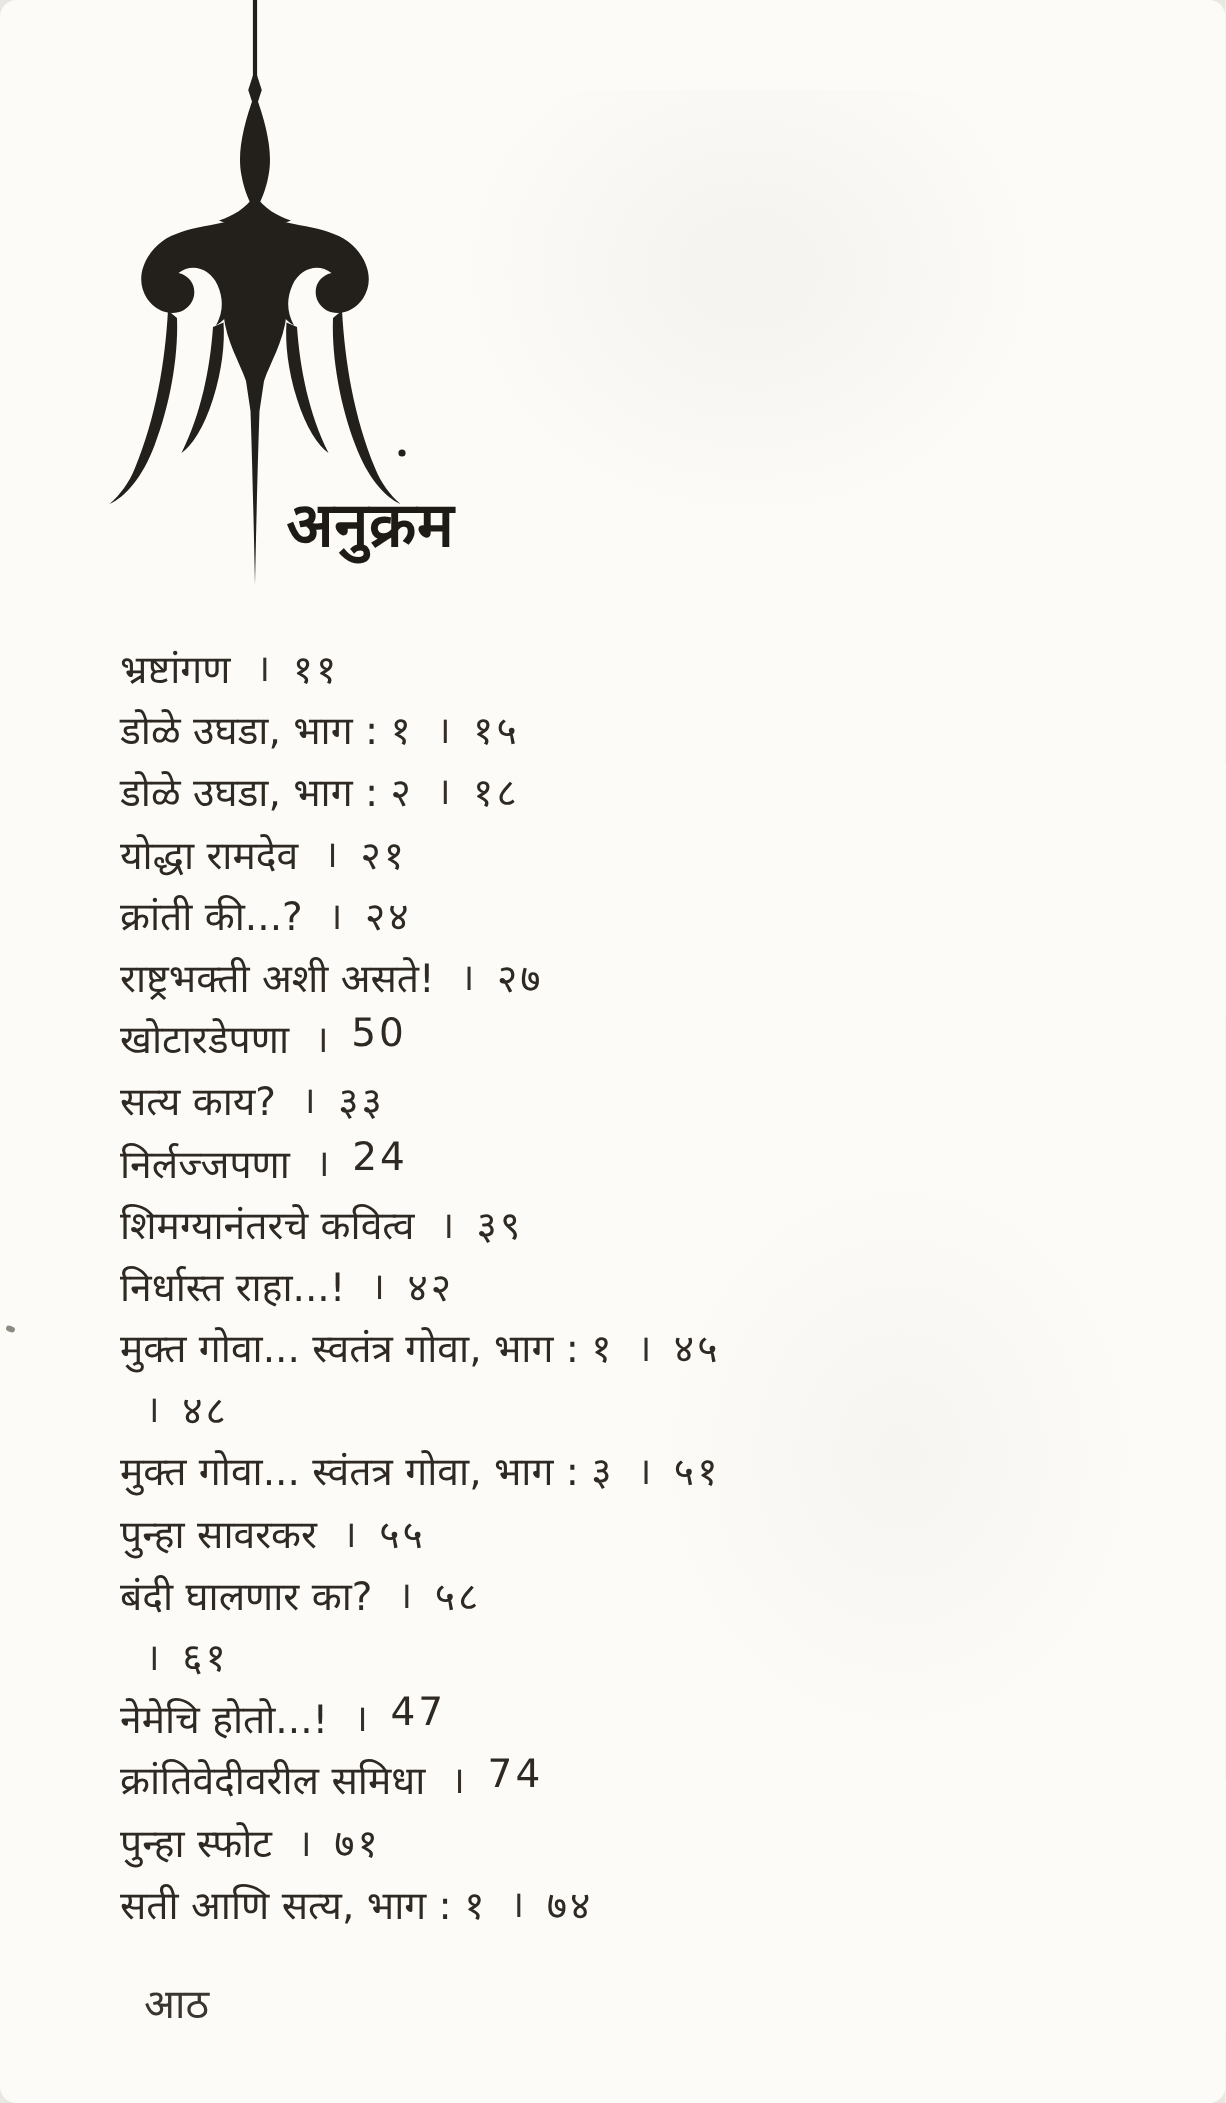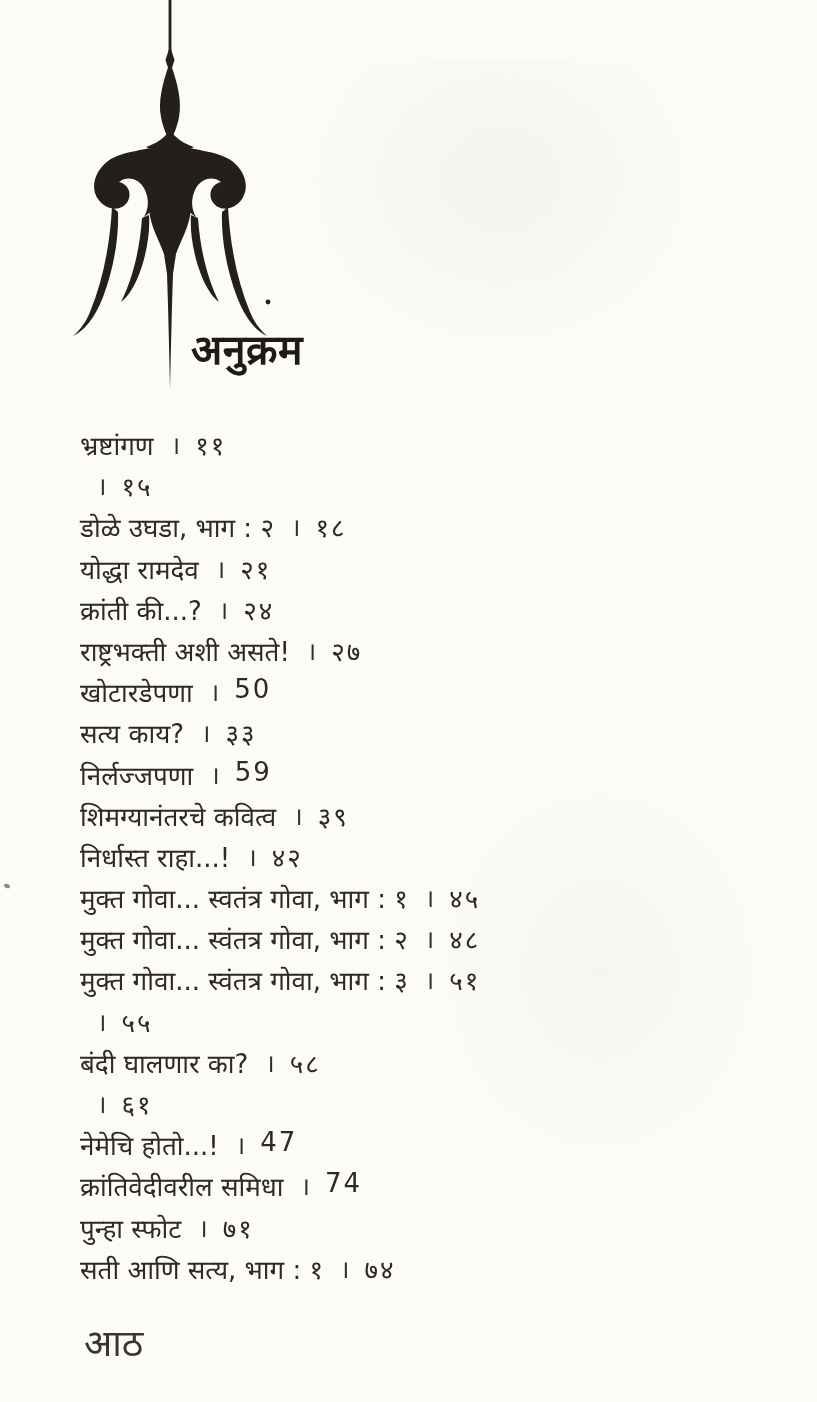--- a/index.html
+++ b/index.html
@@ -7,20 +7,21 @@
     width: 817px; height: 1402px;
     background: #e9e7e2;
     font-family: "DejaVu Sans", sans-serif;
   }
   .page {
     position: relative;
     width: 817px; height: 1402px;
     background: #fcfbf7;
     overflow: hidden;
     color: #2b2620;
+    border-radius: 11px;
   }
   
   .scan-shade-1 {
     position: absolute; left: 290px; top: 60px; width: 420px; height: 300px;
     background: radial-gradient(ellipse at 50% 40%, rgba(120,115,105,0.06), rgba(120,115,105,0.0) 70%);
     pointer-events: none;
   }
   .scan-shade-2 {
     position: absolute; left: 420px; top: 760px; width: 360px; height: 420px;
     background: radial-gradient(ellipse at 50% 50%, rgba(120,115,105,0.045), rgba(120,115,105,0.0) 70%);
@@ -54,22 +55,22 @@
   }
   .toc-row .sep {
     margin: 0 15px 0 17px;
     color: #332e27;
     font-size: 25px;
   }
   .toc-row .pg {
     letter-spacing: 2px;
   }
   .page-footer {
-    position: absolute; left: 84px; top: 1316px;
-    font-size: 37px; color: #3a362f;
+    position: absolute; left: 96px; top: 1316px;
+    font-size: 27px; color: #3a362f;
   }
 </style>
 </head>
 <body>
 
 <div class="page">
 
   <div class="scan-shade-1"></div>
   <div class="scan-shade-2"></div>
   <div class="scan-speck"></div>
@@ -107,20 +108,21 @@
   <h1 class="page-title">अनुक्रम</h1>
 
   <div class="toc" id="toc-list">
   <div class="toc-row">
     <span class="t">भ्रष्टांगण</span>
     <span class="sep">।</span>
     <span class="pg">११</span>
   </div>
 
   <div class="toc-row">
+    <span class="t">डोळे उघडा, भाग : १</span>
     <span class="sep">।</span>
     <span class="pg">१५</span>
   </div>
 
   <div class="toc-row">
     <span class="t">डोळे उघडा, भाग : २</span>
     <span class="sep">।</span>
     <span class="pg">१८</span>
   </div>
 
@@ -150,21 +152,21 @@
 
   <div class="toc-row">
     <span class="t">सत्य काय?</span>
     <span class="sep">।</span>
     <span class="pg">३३</span>
   </div>
 
   <div class="toc-row">
     <span class="t">निर्लज्जपणा</span>
     <span class="sep">।</span>
-    <span class="pg">59</span>
+    <span class="pg">24</span>
   </div>
 
   <div class="toc-row">
     <span class="t">शिमग्यानंतरचे कवित्व</span>
     <span class="sep">।</span>
     <span class="pg">३९</span>
   </div>
 
   <div class="toc-row">
     <span class="t">निर्धास्त राहा...!</span>
@@ -172,32 +174,32 @@
     <span class="pg">४२</span>
   </div>
 
   <div class="toc-row">
     <span class="t">मुक्त गोवा... स्वतंत्र गोवा, भाग : १</span>
     <span class="sep">।</span>
     <span class="pg">४५</span>
   </div>
 
   <div class="toc-row">
-    <span class="t">मुक्त गोवा... स्वंतत्र गोवा, भाग : २</span>
     <span class="sep">।</span>
     <span class="pg">४८</span>
   </div>
 
   <div class="toc-row">
     <span class="t">मुक्त गोवा... स्वंतत्र गोवा, भाग : ३</span>
     <span class="sep">।</span>
     <span class="pg">५१</span>
   </div>
 
   <div class="toc-row">
+    <span class="t">पुन्हा सावरकर</span>
     <span class="sep">।</span>
     <span class="pg">५५</span>
   </div>
 
   <div class="toc-row">
     <span class="t">बंदी घालणार का?</span>
     <span class="sep">।</span>
     <span class="pg">५८</span>
   </div>
 

